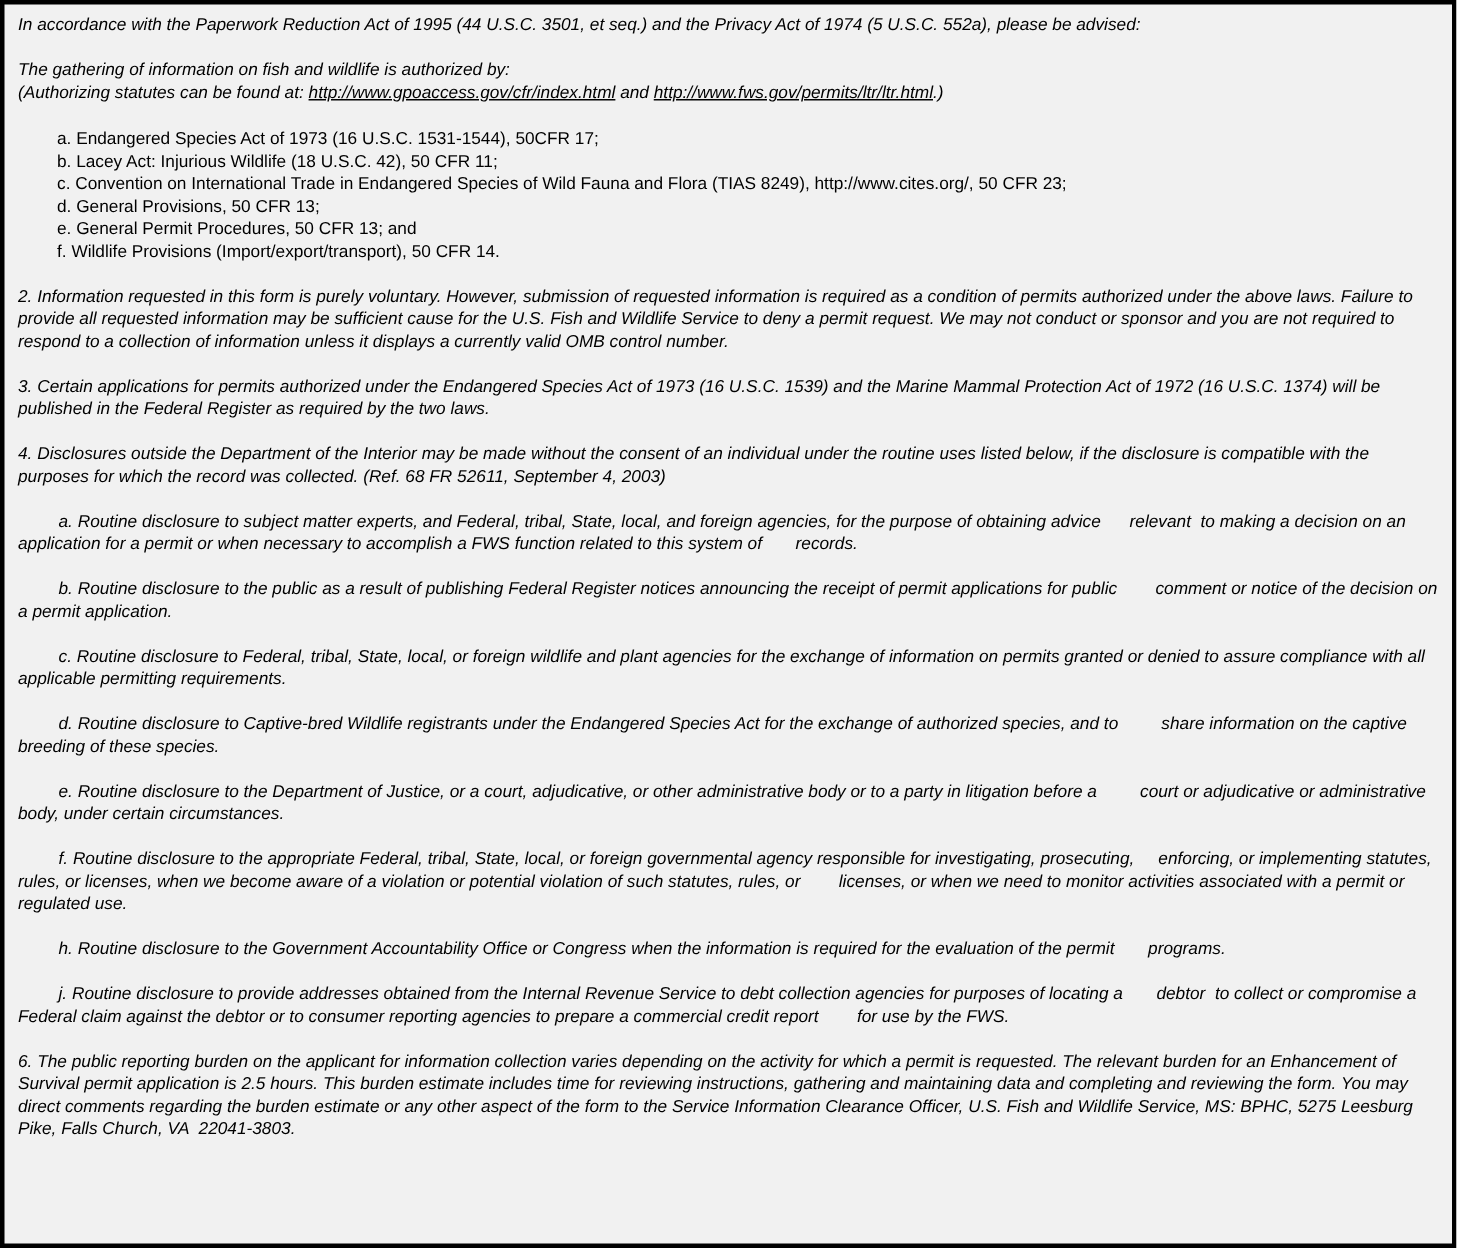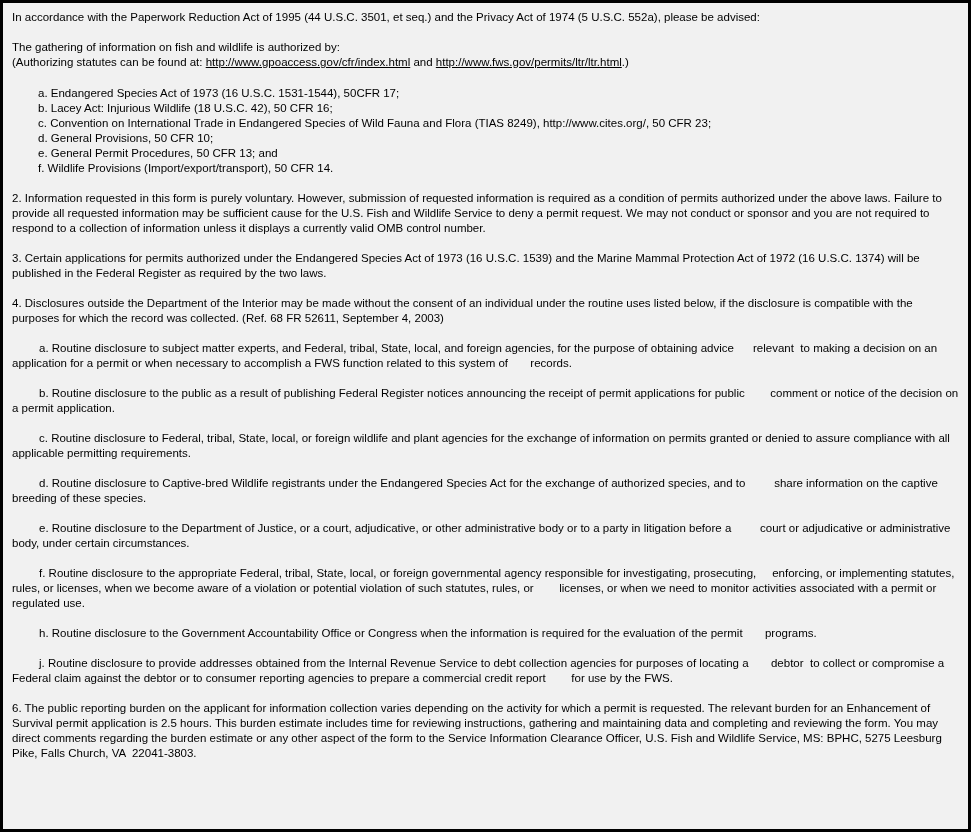--- a/index.html
+++ b/index.html
@@ -16,20 +16,21 @@
     padding: 7px 9px 8px 9px;
     font-family: "Liberation Sans", sans-serif;
     font-size: 11.5px;
     line-height: 15px;
     color: #000000;
     overflow: hidden;
   }
   .block {
     margin: 0 0 15px 0;
     white-space: pre-wrap;
+    font-style: italic;
   }
   .block:last-child {
     margin-bottom: 0;
   }
   .statute-list {
     margin: 16px 0 15px 0;
     padding-left: 26px;
   }
   .statute-item {
     white-space: pre-wrap;
@@ -47,23 +48,23 @@
 <body>
 
 <div class="doc">
 
   <p class="block">In accordance with the Paperwork Reduction Act of 1995 (44 U.S.C. 3501, et seq.) and the Privacy Act of 1974 (5 U.S.C. 552a), please be advised:</p>
 
   <p class="block"><span>The gathering of information on fish and wildlife is authorized by:</span><br><span>(Authorizing statutes can be found at: </span><a class="link">http://www.gpoaccess.gov/cfr/index.html</a><span> and </span><a class="link">http://www.fws.gov/permits/ltr/ltr.html</a><span>.)</span></p>
 
   <div class="statute-list">
     <div class="statute-item">a. Endangered Species Act of 1973 (16 U.S.C. 1531-1544), 50CFR 17;</div>
-    <div class="statute-item">b. Lacey Act: Injurious Wildlife (18 U.S.C. 42), 50 CFR 16;</div>
+    <div class="statute-item">b. Lacey Act: Injurious Wildlife (18 U.S.C. 42), 50 CFR 11;</div>
     <div class="statute-item">c. Convention on International Trade in Endangered Species of Wild Fauna and Flora (TIAS 8249), http://www.cites.org/, 50 CFR 23;</div>
-    <div class="statute-item">d. General Provisions, 50 CFR 10;</div>
+    <div class="statute-item">d. General Provisions, 50 CFR 13;</div>
     <div class="statute-item">e. General Permit Procedures, 50 CFR 13; and</div>
     <div class="statute-item">f. Wildlife Provisions (Import/export/transport), 50 CFR 14.</div>
   </div>
 
   <p class="block">2. Information requested in this form is purely voluntary. However, submission of requested information is required as a condition of permits authorized under the above laws. Failure to provide all requested information may be sufficient cause for the U.S. Fish and Wildlife Service to deny a permit request. We may not conduct or sponsor and you are not required to respond to a collection of information unless it displays a currently valid OMB control number.</p>
 
   <p class="block">3. Certain applications for permits authorized under the Endangered Species Act of 1973 (16 U.S.C. 1539) and the Marine Mammal Protection Act of 1972 (16 U.S.C. 1374) will be published in the Federal Register as required by the two laws.</p>
 
   <p class="block">4. Disclosures outside the Department of the Interior may be made without the consent of an individual under the routine uses listed below, if the disclosure is compatible with the purposes for which the record was collected. (Ref. 68 FR 52611, September 4, 2003)</p>
 

